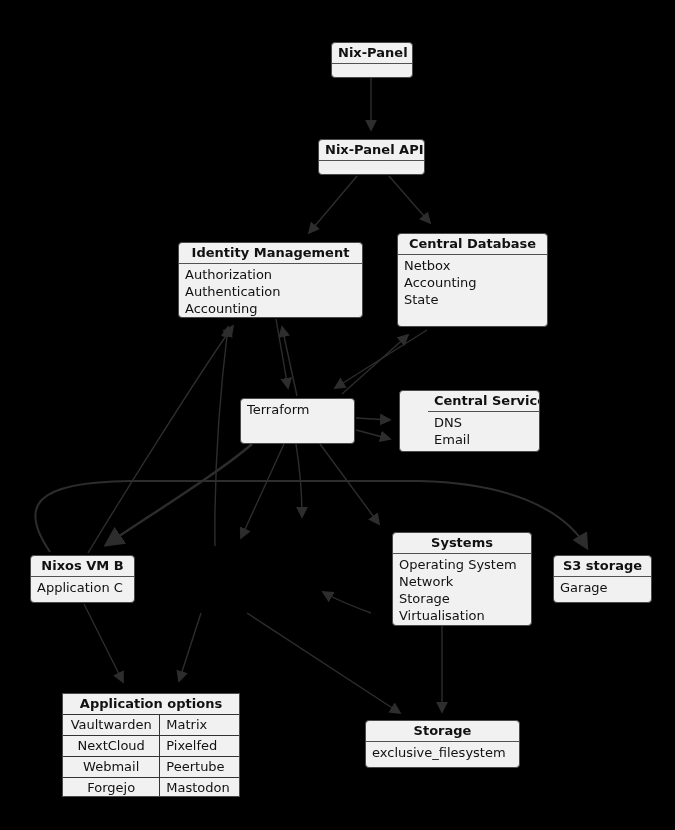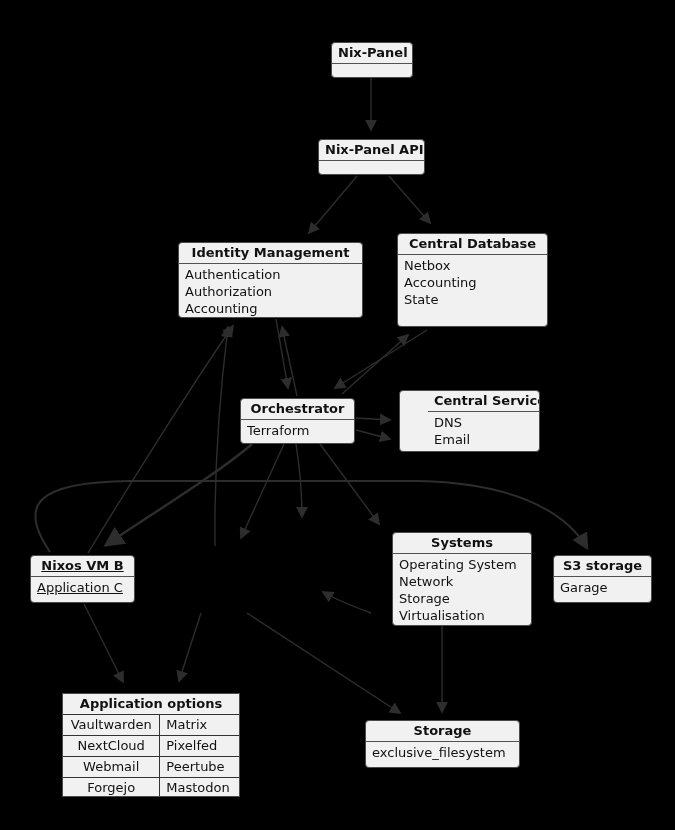--- a/index.html
+++ b/index.html
@@ -74,51 +74,50 @@
   </div>
 
   <div class="node empty" style="left:318px;top:139px;width:107px;height:36px;">
     <div class="title">Nix-Panel API</div>
     <div class="body"></div>
   </div>
 
   <div class="node" style="left:178px;top:242px;width:185px;height:76px;">
     <div class="title">Identity Management</div>
     <div class="body">
+      <div>Authorization</div>
       <div>Authentication</div>
-      <div>Authorization</div>
       <div>Accounting</div>
     </div>
   </div>
 
   <div class="node" style="left:397px;top:233px;width:151px;height:94px;">
     <div class="title">Central Database</div>
     <div class="body">
       <div>Netbox</div>
       <div>Accounting</div>
       <div>State</div>
     </div>
   </div>
 
   <div class="node" style="left:240px;top:398px;width:115px;height:46px;">
-    <div class="title">Orchestrator</div>
     <div class="body">
       <div>Terraform</div>
     </div>
   </div>
 
   <div class="node" style="left:399px;top:390px;width:141px;height:62px;padding-left:28px;">
     <div class="title">Central Services</div>
     <div class="body">
       <div>DNS</div>
       <div>Email</div>
     </div>
   </div>
 
-  <div class="node" style="left:30px;top:555px;width:105px;height:48px;text-decoration:underline;">
+  <div class="node" style="left:30px;top:555px;width:105px;height:48px;">
     <div class="title">Nixos VM B</div>
     <div class="body">
       <div>Application C</div>
     </div>
   </div>
 
 
   <div class="node" style="left:392px;top:532px;width:140px;height:94px;">
     <div class="title">Systems</div>
     <div class="body">

